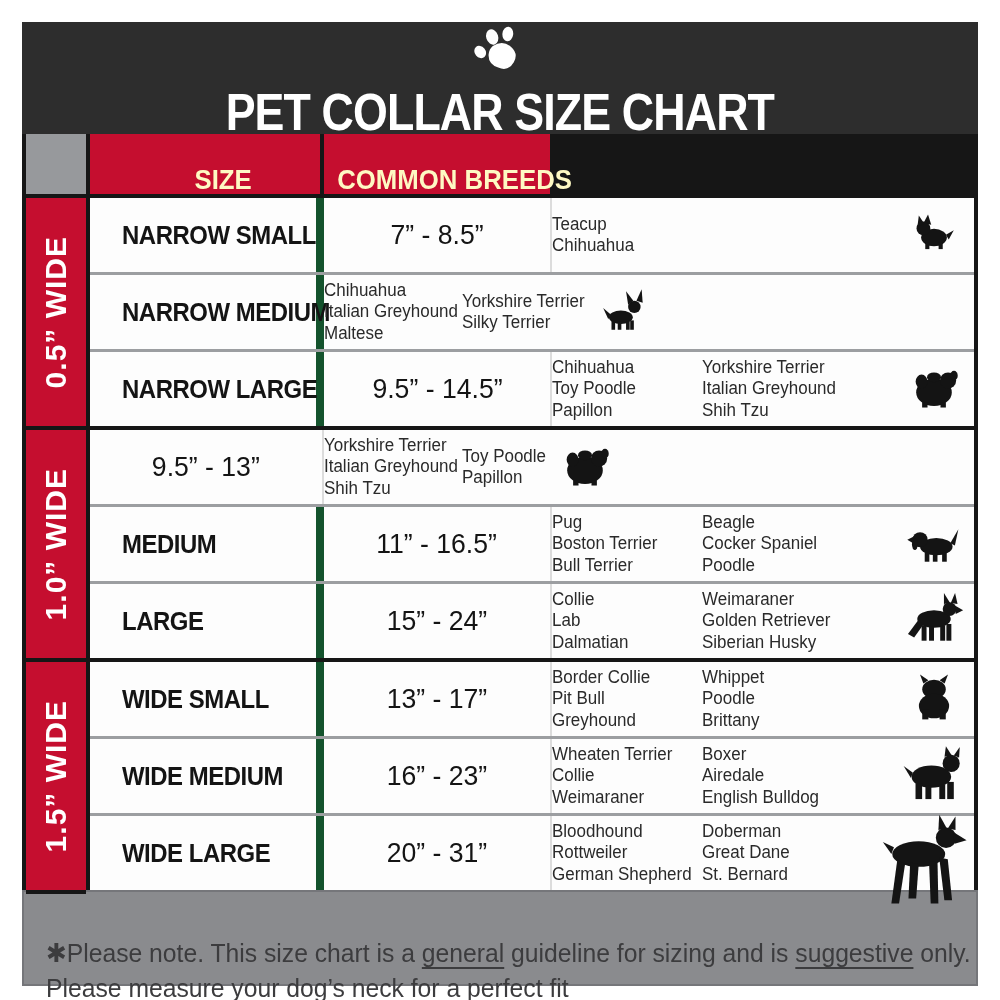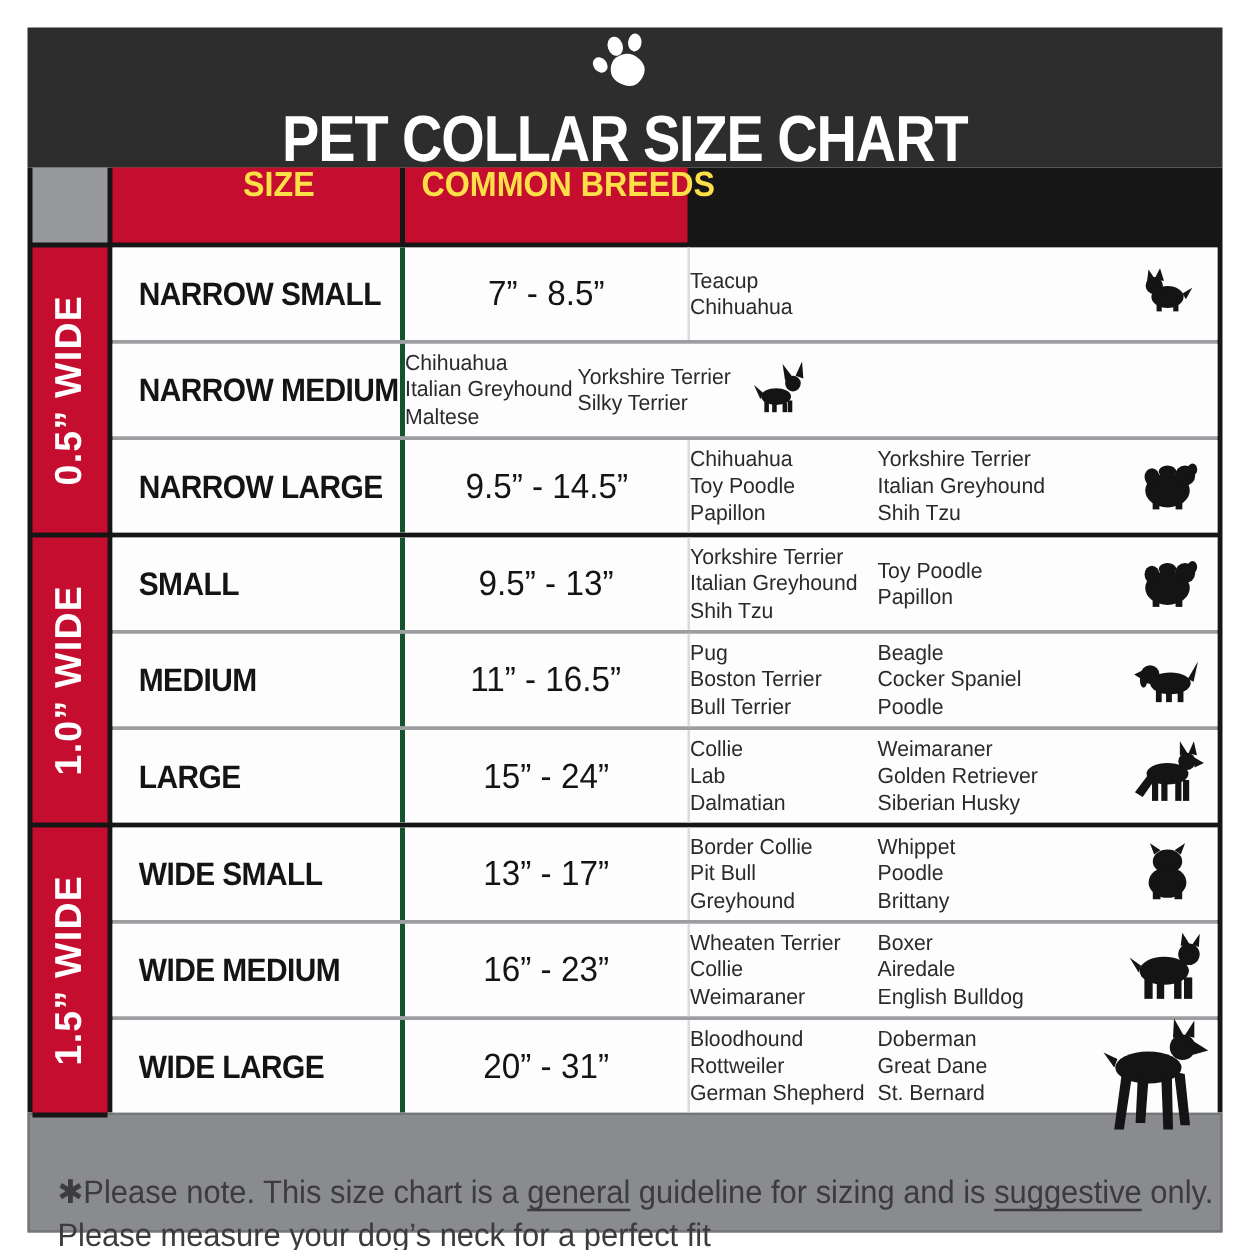--- a/index.html
+++ b/index.html
@@ -22,22 +22,22 @@
   }
 
   
   .tablewrap{background:#161616;padding:0 4px;}
   .header-row{
     display:grid;grid-template-columns:60px 230px 226px 1fr;column-gap:4px;
     height:60px;margin-bottom:4px;
   }
   .spacer{background:#97999c;}
   .hcell{
-    background:#c50e2f;color:#fde047;display:flex;flex-direction:column;
-    align-items:center;justify-content:flex-start;font-weight:bold;line-height:1;padding-left:36px;
+    background:#c50e2f;color:#fef9c3;display:flex;flex-direction:column;
+    align-items:center;justify-content:flex-end;font-weight:bold;line-height:1;padding-left:36px;
   }
   .hcell .big{font-size:28px;transform:scaleX(0.92);white-space:nowrap;}
   .hcell .small{font-size:14px;transform:scaleX(0.92);margin-bottom:3px;white-space:nowrap;}
 
   .size-groups{}
   .group{display:grid;grid-template-columns:60px 1fr;column-gap:4px;margin-bottom:4px;}
   .group:last-child{margin-bottom:0;}
   .side{
     background:#c50e2f;display:flex;align-items:center;justify-content:center;
   }
@@ -46,21 +46,21 @@
     writing-mode:vertical-rl;transform:rotate(180deg);
     color:#fff;font-weight:bold;font-size:30px;letter-spacing:1px;white-space:nowrap;
   }
   .rows{display:flex;flex-direction:column;background:#9c9ea1;row-gap:3px;}
   .row{
     background:#fdfdfd;height:74px;display:grid;
     grid-template-columns:234px 228px 1fr;align-items:stretch;
   }
   .cell{display:flex;align-items:center;box-sizing:border-box;}
   .cell-size{
-    border-right:4px solid #14532d;padding-left:21px;
+    border-right:8px solid #14532d;padding-left:32px;
     font-weight:bold;font-size:26px;color:#141414;
   }
   .cell-size span{transform:scaleX(0.92);transform-origin:left center;white-space:nowrap;letter-spacing:-0.5px;}
   .cell-length{
     border-right:2px solid #dcdcdc;justify-content:center;
     font-weight:normal;font-size:28px;color:#141414;
   }
   .cell-length span{transform:scaleX(0.95);white-space:nowrap;}
   .cell-breeds{position:relative;}
   .bcol{width:150px;font-size:17.5px;line-height:1.22;color:#2a2a2a;}
@@ -202,23 +202,20 @@
               </div>
             </div>
           </div>
         </div>
         <div class="group">
           <div class="side">
             <span>1.0” WIDE</span>
           </div>
           <div class="rows">
             <div class="row">
-              <div class="cell cell-size">
-                <span>SMALL</span>
-              </div>
               <div class="cell cell-length">
                 <span>9.5” - 13”</span>
               </div>
               <div class="cell cell-breeds">
                 <div class="bcol">
                   <div>Yorkshire Terrier</div>
                   <div>Italian Greyhound</div>
                   <div>Shih Tzu</div>
                 </div>
                 <div class="bcol c2">

